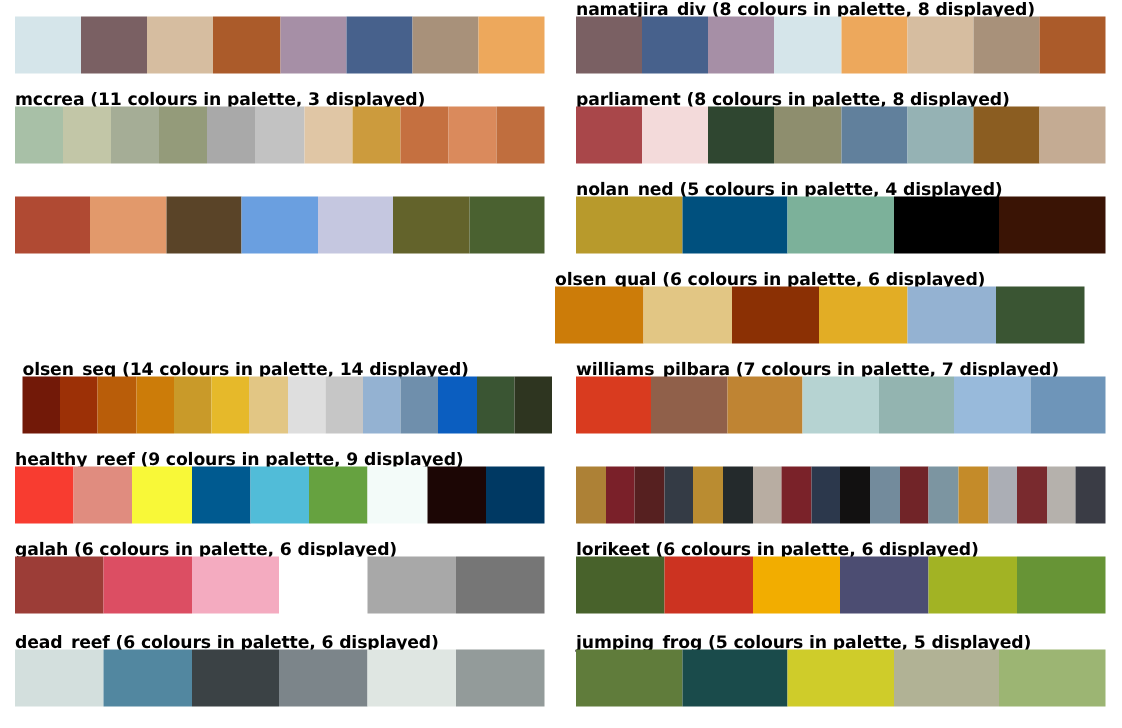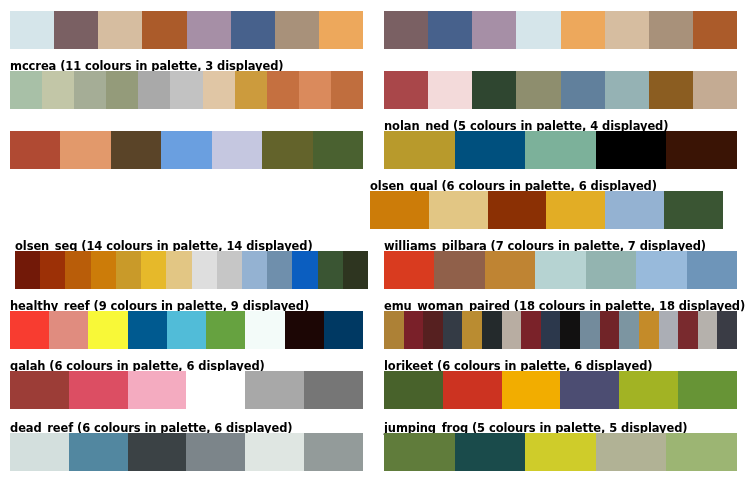--- a/index.html
+++ b/index.html
@@ -67,20 +67,21 @@
         <div class="swatch" style="background: rgb(122, 96, 99);"></div>
         <div class="swatch" style="background: rgb(214, 189, 160);"></div>
         <div class="swatch" style="background: rgb(171, 91, 42);"></div>
         <div class="swatch" style="background: rgb(166, 143, 166);"></div>
         <div class="swatch" style="background: rgb(71, 97, 140);"></div>
         <div class="swatch" style="background: rgb(168, 145, 122);"></div>
         <div class="swatch" style="background: rgb(237, 168, 92);"></div>
       </div>
     </div>
     <div class="palette-cell" style="left: 374px; top: 0px;">
+      <div class="palette-title">namatjira_div (8 colours in palette, 8 displayed)</div>
       <div class="swatch-strip">
         <div class="swatch" style="background: rgb(122, 96, 99);"></div>
         <div class="swatch" style="background: rgb(71, 97, 140);"></div>
         <div class="swatch" style="background: rgb(166, 143, 166);"></div>
         <div class="swatch" style="background: rgb(213, 229, 234);"></div>
         <div class="swatch" style="background: rgb(237, 168, 92);"></div>
         <div class="swatch" style="background: rgb(214, 189, 160);"></div>
         <div class="swatch" style="background: rgb(168, 145, 122);"></div>
         <div class="swatch" style="background: rgb(171, 91, 42);"></div>
       </div>
@@ -95,20 +96,21 @@
         <div class="swatch" style="background: rgb(169, 169, 169);"></div>
         <div class="swatch" style="background: rgb(194, 194, 194);"></div>
         <div class="swatch" style="background: rgb(224, 198, 165);"></div>
         <div class="swatch" style="background: rgb(204, 155, 61);"></div>
         <div class="swatch" style="background: rgb(197, 112, 64);"></div>
         <div class="swatch" style="background: rgb(218, 138, 92);"></div>
         <div class="swatch" style="background: rgb(192, 110, 62);"></div>
       </div>
     </div>
     <div class="palette-cell" style="left: 374px; top: 60px;">
+      <div class="palette-title">parliament (8 colours in palette, 8 displayed)</div>
       <div class="swatch-strip">
         <div class="swatch" style="background: rgb(169, 71, 74);"></div>
         <div class="swatch" style="background: rgb(243, 218, 218);"></div>
         <div class="swatch" style="background: rgb(47, 70, 48);"></div>
         <div class="swatch" style="background: rgb(142, 142, 110);"></div>
         <div class="swatch" style="background: rgb(97, 128, 156);"></div>
         <div class="swatch" style="background: rgb(149, 178, 180);"></div>
         <div class="swatch" style="background: rgb(139, 93, 33);"></div>
         <div class="swatch" style="background: rgb(196, 171, 147);"></div>
       </div>
@@ -184,21 +186,20 @@
         <div class="swatch" style="background: rgb(248, 248, 56);"></div>
         <div class="swatch" style="background: rgb(0, 90, 144);"></div>
         <div class="swatch" style="background: rgb(81, 188, 216);"></div>
         <div class="swatch" style="background: rgb(102, 162, 64);"></div>
         <div class="swatch" style="background: rgb(243, 251, 249);"></div>
         <div class="swatch" style="background: rgb(28, 6, 5);"></div>
         <div class="swatch" style="background: rgb(0, 57, 99);"></div>
       </div>
     </div>
     <div class="palette-cell" style="left: 374px; top: 300px;">
-      <div class="palette-title">emu_woman_paired (18 colours in palette, 18 displayed)</div>
       <div class="swatch-strip">
         <div class="swatch" style="background: rgb(173, 129, 54);"></div>
         <div class="swatch" style="background: rgb(122, 32, 41);"></div>
         <div class="swatch" style="background: rgb(86, 32, 32);"></div>
         <div class="swatch" style="background: rgb(52, 59, 69);"></div>
         <div class="swatch" style="background: rgb(186, 140, 49);"></div>
         <div class="swatch" style="background: rgb(36, 42, 44);"></div>
         <div class="swatch" style="background: rgb(184, 173, 162);"></div>
         <div class="swatch" style="background: rgb(122, 34, 41);"></div>
         <div class="swatch" style="background: rgb(44, 56, 76);"></div>

